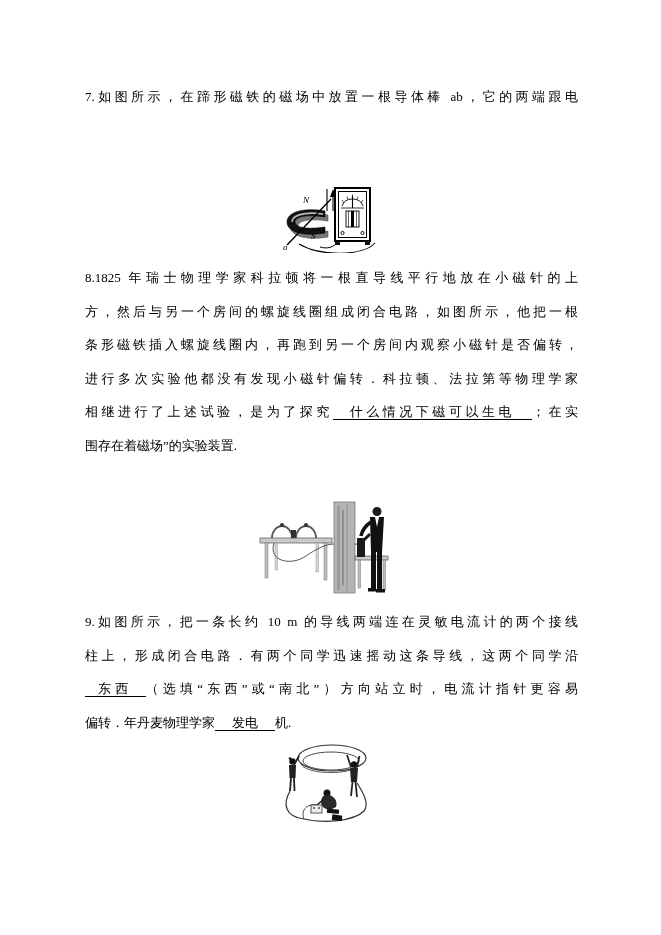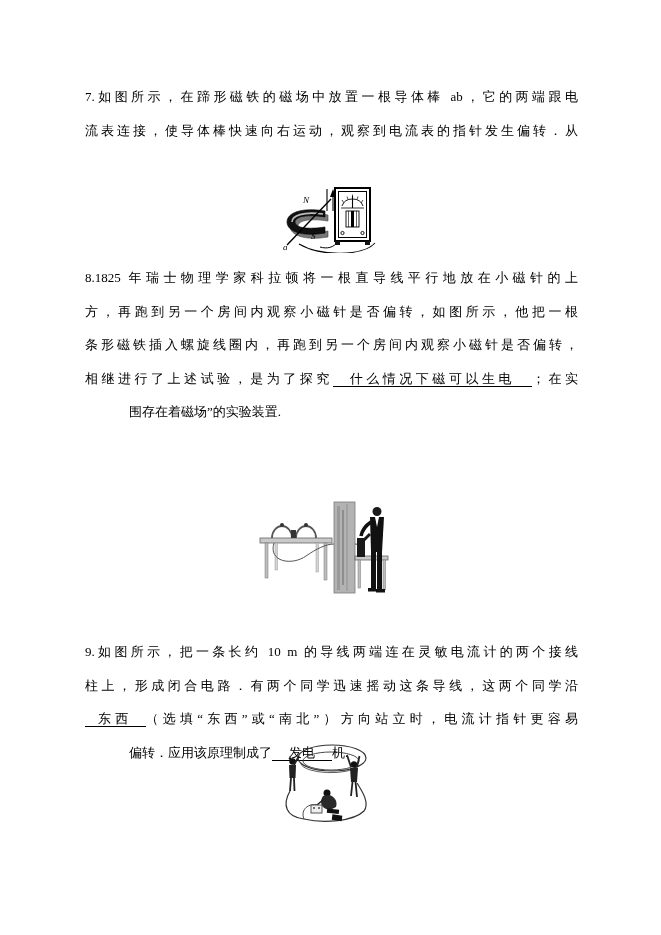--- a/index.html
+++ b/index.html
@@ -5,36 +5,35 @@
   html,body{margin:0;padding:0;}
   body{
     width:661px;height:935px;background:#ffffff;position:relative;
     font-family:"Liberation Serif", serif;color:#000;overflow:hidden;
   }
   .qblock{position:absolute;left:85px;width:493px;}
   .line{
     width:493px;height:33.6px;line-height:33.6px;font-size:13px;
     text-align:justify;text-align-last:justify;white-space:nowrap;
   }
-  .line.short{text-align-last:left;margin-left:44px;}
+  .line.short{text-align-last:left;}
   .blank{
     border-bottom:1.5px solid #000;
     padding:0 17px;
   }
   .blank.narrow{padding:0 13px;}
   .figure{position:absolute;}
   svg{display:block;}
   .sketch-label{font-family:"Liberation Serif",serif;font-style:italic;}
 </style>
 </head>
 <body>
 
 <div class="qblock" style="top:80px;">
   <div class="line">7.如图所示，在蹄形磁铁的磁场中放置一根导体棒 ab，它的两端跟电</div>
-  <div class="line">流表连接，使导体棒快速向右运动，观察到电流表的指针发生偏转．从</div>
 </div>
 
 <div class="figure" style="left:283px;top:187px;width:116px;height:66px;">
   <svg viewBox="0 0 116 66" width="116" height="66">
 
     <path d="M92,56 C 80,69 38,70 16,57" fill="none" stroke="#000" stroke-width="1.1"></path>
     <path d="M56,54 C 50,61 44,62 37,60" fill="none" stroke="#000" stroke-width="1"></path>
 
     <g>
       <rect x="52" y="1" width="35" height="53" fill="#fff" stroke="#000" stroke-width="2"></rect>
@@ -68,22 +67,23 @@
     <line x1="50" y1="24" x2="50" y2="8" stroke="#000" stroke-width="1.1"></line>
     <polygon points="47,10 50,2 53,10" fill="#000"></polygon>
     <text class="sketch-label" x="20" y="16" font-size="9">N</text>
     <text class="sketch-label" x="28" y="52" font-size="9">S</text>
     <text class="sketch-label" x="0" y="63" font-size="9">a</text>
   </svg>
 </div>
 
 <div class="qblock" style="top:261px;">
   <div class="line">8.1825 年瑞士物理学家科拉顿将一根直导线平行地放在小磁针的上</div>
-  <div class="line">方，再跑到另一个房间内观察小磁针是否偏转，如图所示，他把一根</div>
+  <div class="line">方，然后与另一个房间的螺旋线圈组成闭合电路，如图所示，他把一根</div>
   <div class="line">条形磁铁插入螺旋线圈内，再跑到另一个房间内观察小磁针是否偏转，</div>
+  <div class="line">进行多次实验他都没有发现小磁针偏转．科拉顿、法拉第等物理学家</div>
   <div class="line">
     <span>相继进行了上述试验，是为了探究</span><span class="blank">什么情况下磁可以生电</span><span>；在实</span>
   </div>
   <div class="line short">围存在着磁场”的实验装置.</div>
 </div>
 
 <div class="figure" style="left:258px;top:500px;width:138px;height:95px;">
   <svg viewBox="0 0 138 95" width="138" height="95">
 
     <g>
@@ -127,28 +127,28 @@
       <polygon points="117,17 121,17 119,27" fill="#fff"></polygon>
       <path d="M113,22 C 107,26 104,31 103,36" fill="none" stroke="#111" stroke-width="3.6"></path>
       <rect x="113" y="52" width="5" height="36" fill="#111"></rect>
       <rect x="119" y="52" width="5" height="37" fill="#111"></rect>
       <rect x="110" y="88" width="8" height="3.5" fill="#111"></rect>
       <rect x="118" y="89" width="9" height="3.5" fill="#111"></rect>
     </g>
   </svg>
 </div>
 
-<div class="qblock" style="top:635px;">
+<div class="qblock" style="top:605px;">
   <div class="line">9.如图所示，把一条长约 10 m 的导线两端连在灵敏电流计的两个接线</div>
   <div class="line">柱上，形成闭合电路．有两个同学迅速摇动这条导线，这两个同学沿</div>
   <div class="line">
     <span class="blank narrow">东西</span><span>（选填“东西”或“南北”）方向站立时，电流计指针更容易</span>
   </div>
   <div class="line short">
-    <span>偏转．应用该原理制成了</span><span class="blank">发电</span><span>机.</span>
+    <span>偏转．年丹麦物理学家</span><span class="blank">发电</span><span>机.</span>
   </div>
 </div>
 
 <div class="figure" style="left:280px;top:741px;width:102px;height:87px;">
   <svg viewBox="0 0 102 87" width="102" height="87">
 
     <g>
       <ellipse cx="52" cy="17" rx="34" ry="13" fill="none" stroke="#333" stroke-width="1.2"></ellipse>
       <ellipse cx="51" cy="20" rx="28" ry="9" fill="none" stroke="#333" stroke-width="0.9"></ellipse>
       <path d="M21,23 A30,10 0 0 0 79,25" fill="none" stroke="#333" stroke-width="0.8"></path>

